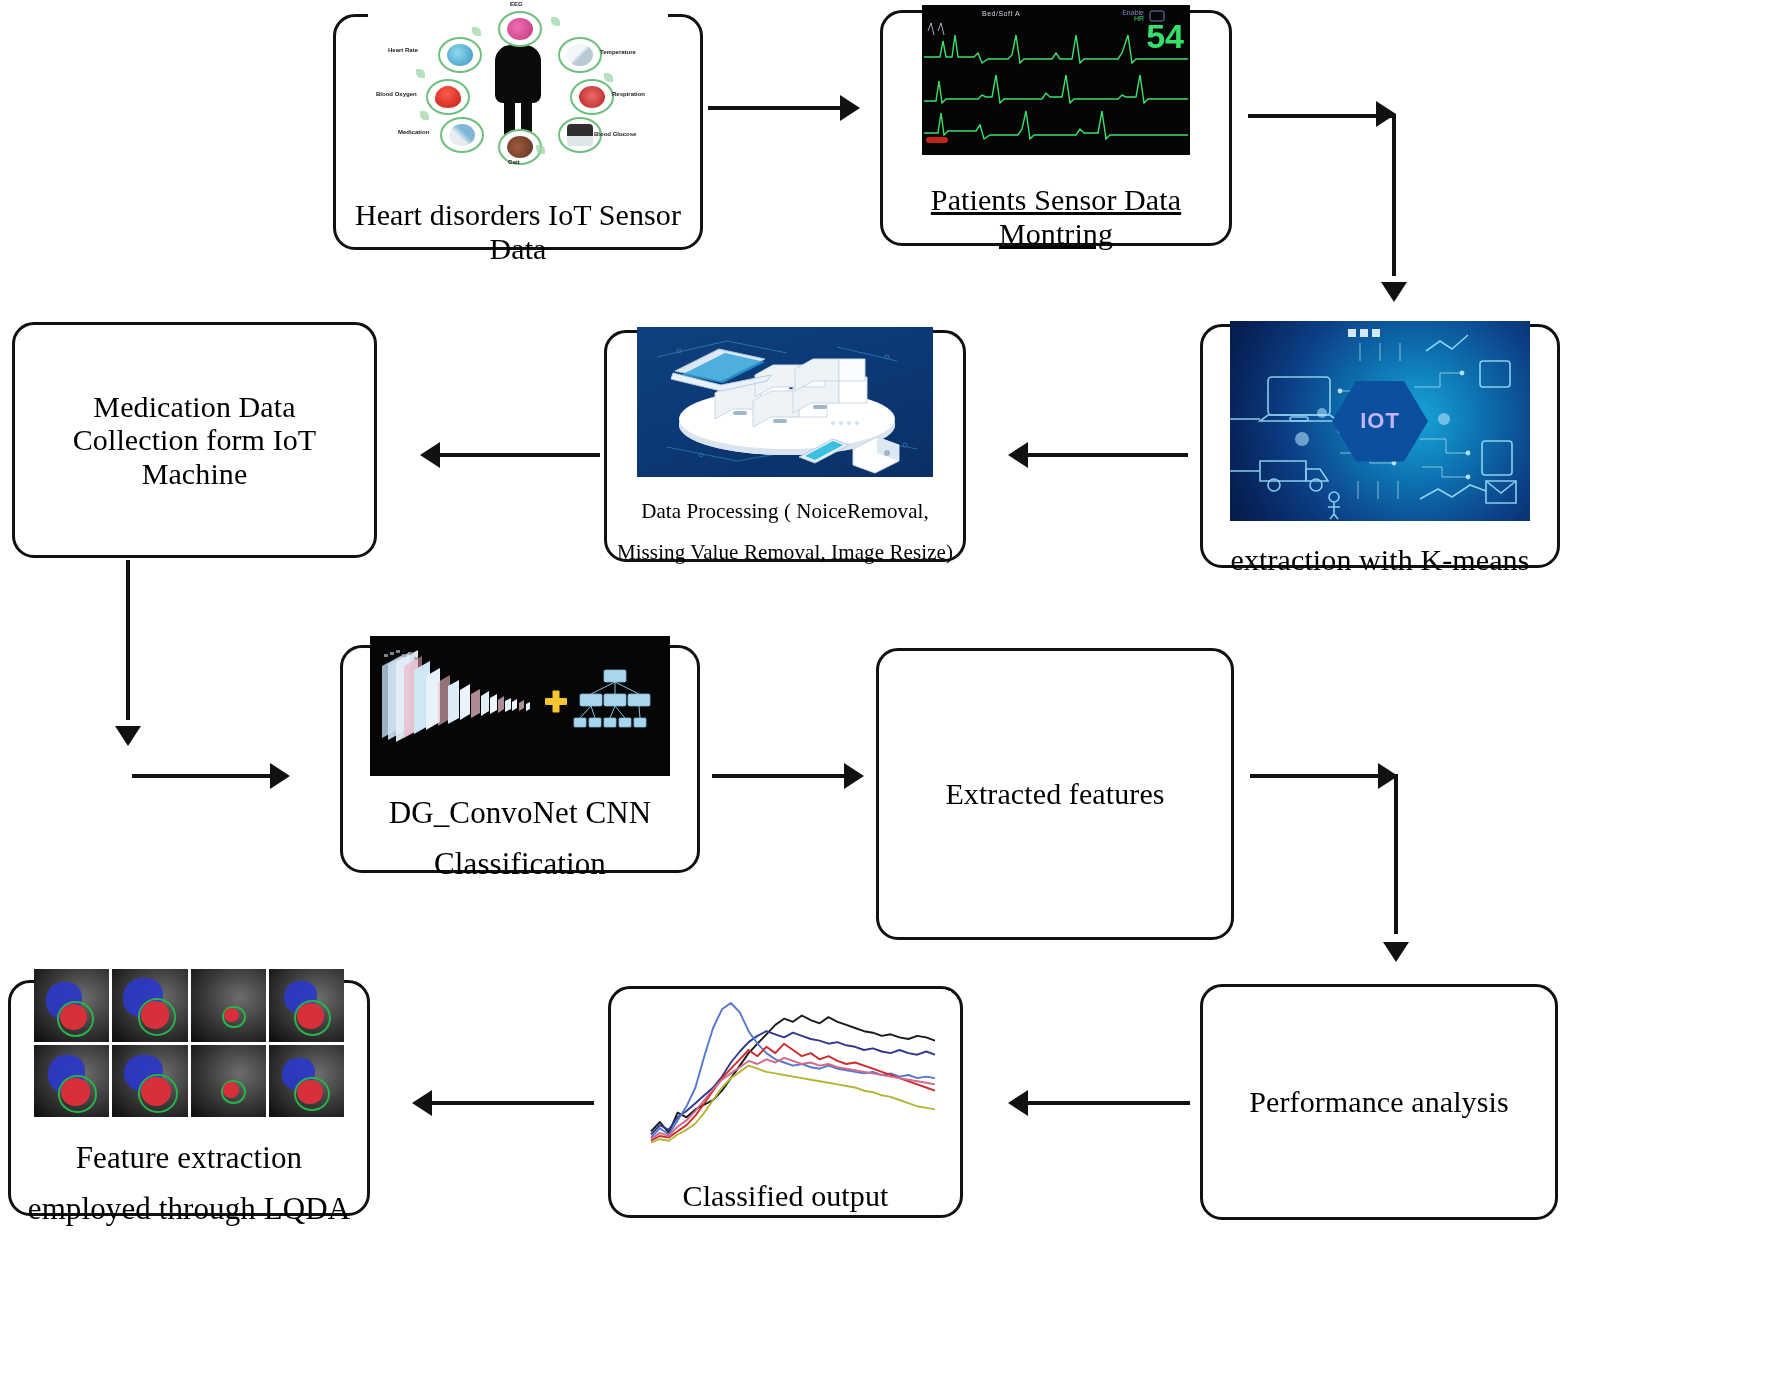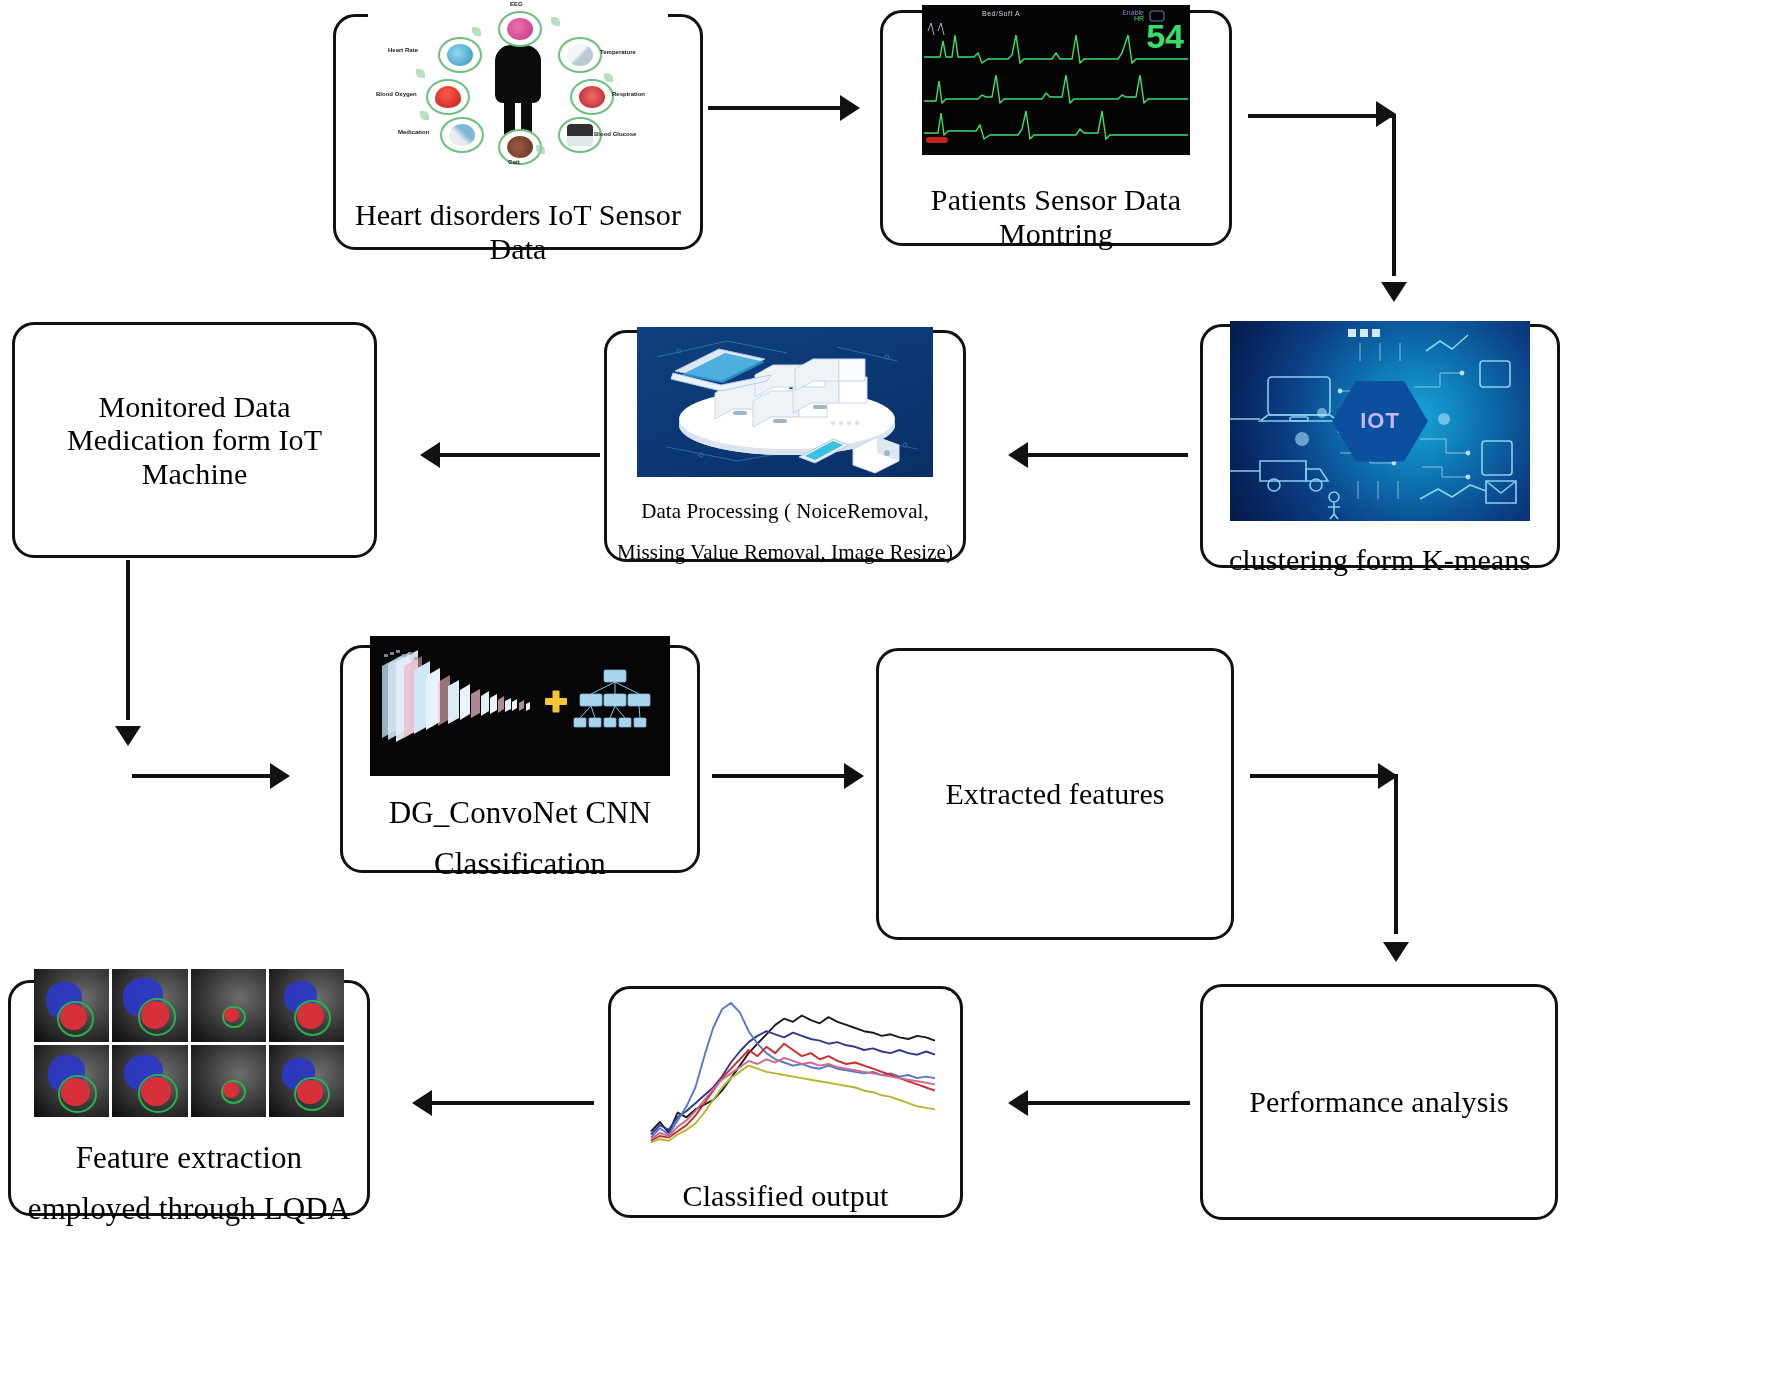--- a/index.html
+++ b/index.html
@@ -199,34 +199,34 @@
         </g>
         <g stroke="#cfd6e0" stroke-width="1" fill="none" opacity=".8">
           <path d="M6,26 L9,18 L12,30 M16,26 L19,18 L22,30"></path>
         </g>
         <g stroke="#7e8cc9" stroke-width="1" fill="none" opacity=".9">
           <rect x="228" y="6" width="14" height="10" rx="2"></rect>
         </g>
       </svg>
       <div class="redbar"></div>
     </div>
-    <div class="cap big" style="margin-top:12px;max-width:330px;">Patients Sensor Data Montring</div>
+    <div class="cap big" style="margin-top:12px;max-width:330px;text-decoration:underline;">Patients Sensor Data Montring</div>
   </div>
 
   <div class="seg" style="left:1248px;top:114px;width:148px;height:4px;"></div>
   <div class="seg" style="left:1392px;top:114px;width:4px;height:162px;"></div>
   <div class="arrow v down" style="left:1381px;top:246px;width:26px;height:56px;">
     <div class="head"></div>
   </div>
   <div class="arrow h right" style="left:1350px;top:101px;width:46px;height:26px;">
     <div class="head"></div>
   </div>
 
   <div class="node" style="left:12px;top:322px;width:365px;height:236px;">
-    <div class="cap big" style="max-width:300px;">Monitored Data Medication form IoT Machine</div>
+    <div class="cap big" style="max-width:300px;">Medication Data Collection form IoT Machine</div>
   </div>
 
   <div class="arrow h left" style="left:420px;top:442px;width:180px;height:26px;">
     <div class="shaft"></div>
       <div class="head"></div>
   </div>
 
   <div class="node" style="left:604px;top:330px;width:362px;height:232px;">
     <div class="thumb dproc">
       <svg width="296" height="150" viewBox="0 0 296 150">
@@ -344,21 +344,21 @@
         <g fill="#bde9ff" opacity=".55">
           <circle cx="72" cy="118" r="7"></circle>
             <circle cx="92" cy="92" r="5"></circle>
           <circle cx="214" cy="98" r="6"></circle>
         </g>
       </svg>
       <div class="hex">
         <span>IOT</span>
       </div>
     </div>
-    <div class="cap big" style="margin-top:6px;">clustering form K-means</div>
+    <div class="cap big" style="margin-top:6px;">extraction with K-means</div>
   </div>
 
   <div class="seg" style="left:126px;top:560px;width:4px;height:160px;"></div>
   <div class="arrow v down" style="left:115px;top:690px;width:26px;height:56px;">
     <div class="head"></div>
   </div>
   <div class="arrow h right" style="left:132px;top:763px;width:158px;height:26px;">
     <div class="shaft"></div>
       <div class="head"></div>
   </div>

